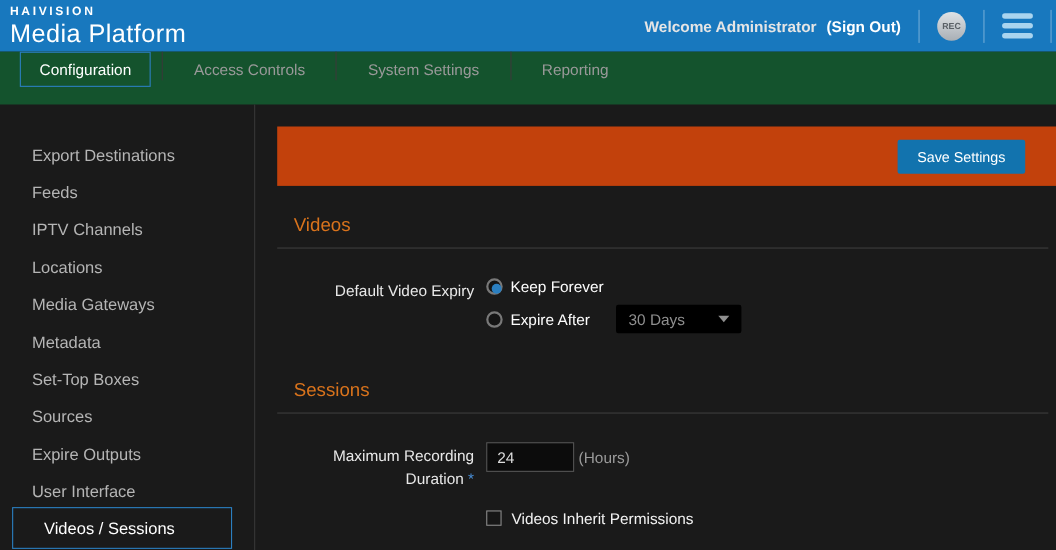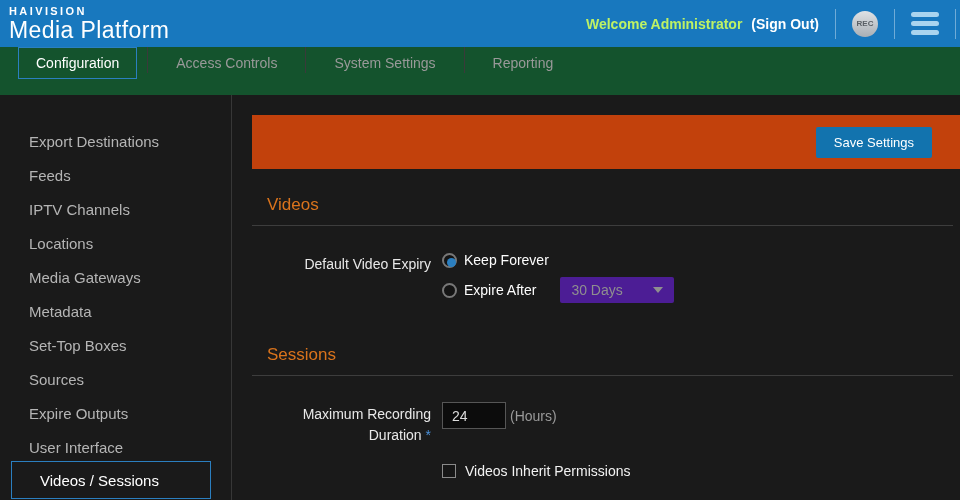--- a/index.html
+++ b/index.html
@@ -12,21 +12,21 @@
 
   
   .topbar {
     height:47px; background:#1878be;
     display:flex; align-items:center; justify-content:space-between;
   }
   .brand { padding-left:9px; color:#fff; line-height:1; }
   .brand-top { font-size:11px; font-weight:bold; letter-spacing:2.4px; margin-bottom:2px; }
   .brand-bottom { font-size:23px; font-weight:400; letter-spacing:0.4px; }
   .topbar-right { display:flex; align-items:center; height:100%; padding-right:4px; }
-  .welcome { color:#bef264; font-weight:bold; font-size:14px; }
+  .welcome { color:#e5e5e5; font-weight:bold; font-size:14px; }
   .signout { color:#fff; font-weight:bold; font-size:14px; margin-left:9px; cursor:pointer; }
   .tb-divider { width:1px; height:30px; background:rgba(255,255,255,0.38); margin:0 16px; }
   .rec-badge {
     width:26px; height:26px; border-radius:50%;
     background:linear-gradient(#dfe2e5,#a9afb5);
     color:#5a6066; font-size:8px; font-weight:bold;
     display:flex; align-items:center; justify-content:center;
     cursor:pointer;
   }
   .burger { display:flex; flex-direction:column; gap:4px; cursor:pointer; }
@@ -87,33 +87,33 @@
     border:2px solid #787878; background:#141414;
     margin-right:7px; position:relative; cursor:pointer; flex:none;
   }
   .radio.selected::after {
     content:""; position:absolute; top:3px; left:3px;
     width:9px; height:9px; border-radius:50%; background:#2b7fc0;
   }
   .radio-label { color:#fdfdfd; font-size:14px; cursor:pointer; }
 
   .dropdown {
-    width:114px; height:26px; background:#4c1d95; border-radius:2px;
+    width:114px; height:26px; background:#000000; border-radius:2px;
     display:flex; align-items:center; justify-content:space-between;
     padding:0 11px; margin-left:24px; cursor:pointer;
   }
   .dropdown-value { color:#8f8f8f; font-size:14px; }
   .caret {
     width:0; height:0; border-left:5px solid transparent;
     border-right:5px solid transparent; border-top:6px solid #8f8f8f;
   }
 
   .duration-field { display:flex; align-items:center; }
   .text-input {
-    width:64px; height:27px; background:#0c0c0c;
+    width:80px; height:27px; background:#0c0c0c;
     border:1px solid #565656; color:#ddd; font-size:14px;
     font-family:"Liberation Sans", sans-serif; padding:0 9px;
   }
   .unit { color:#9a9a9a; font-size:14px; margin-left:4px; }
 
   .checkbox-row { display:flex; align-items:center; margin-top:34px; }
   .checkbox {
     width:14px; height:14px; border:1px solid #8a8a8a; background:#161616;
     margin-right:9px; cursor:pointer; flex:none;
   }

